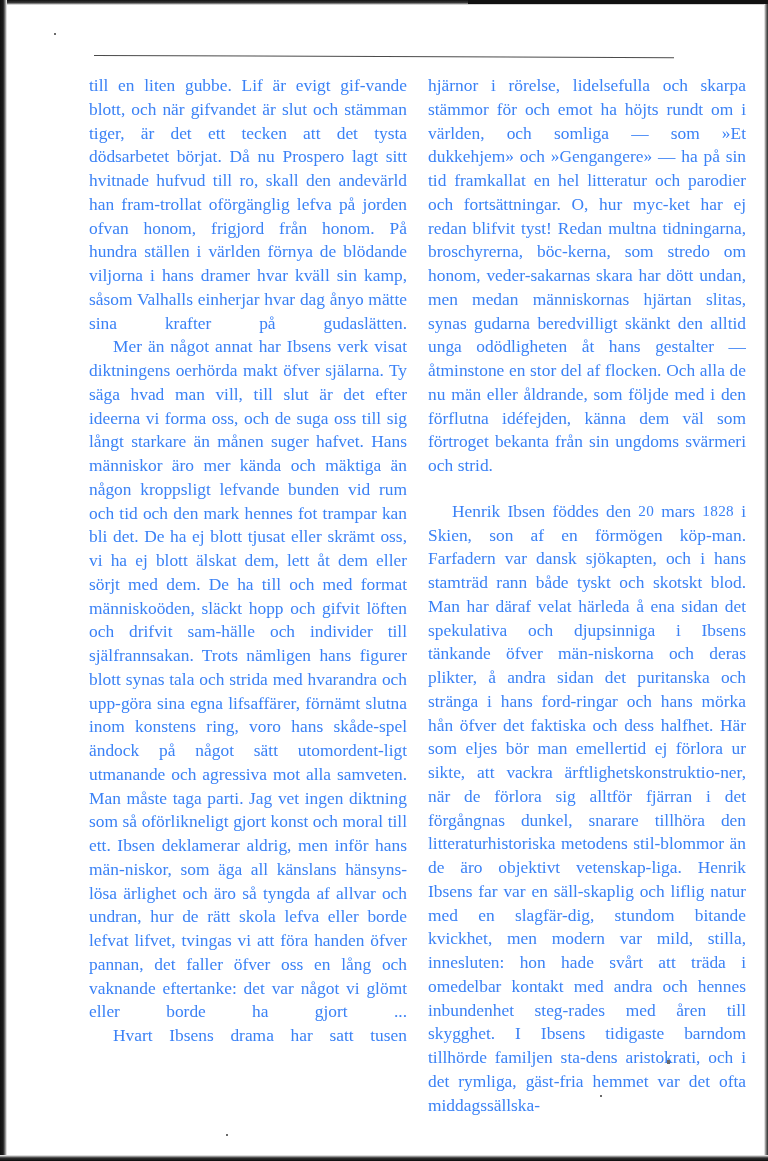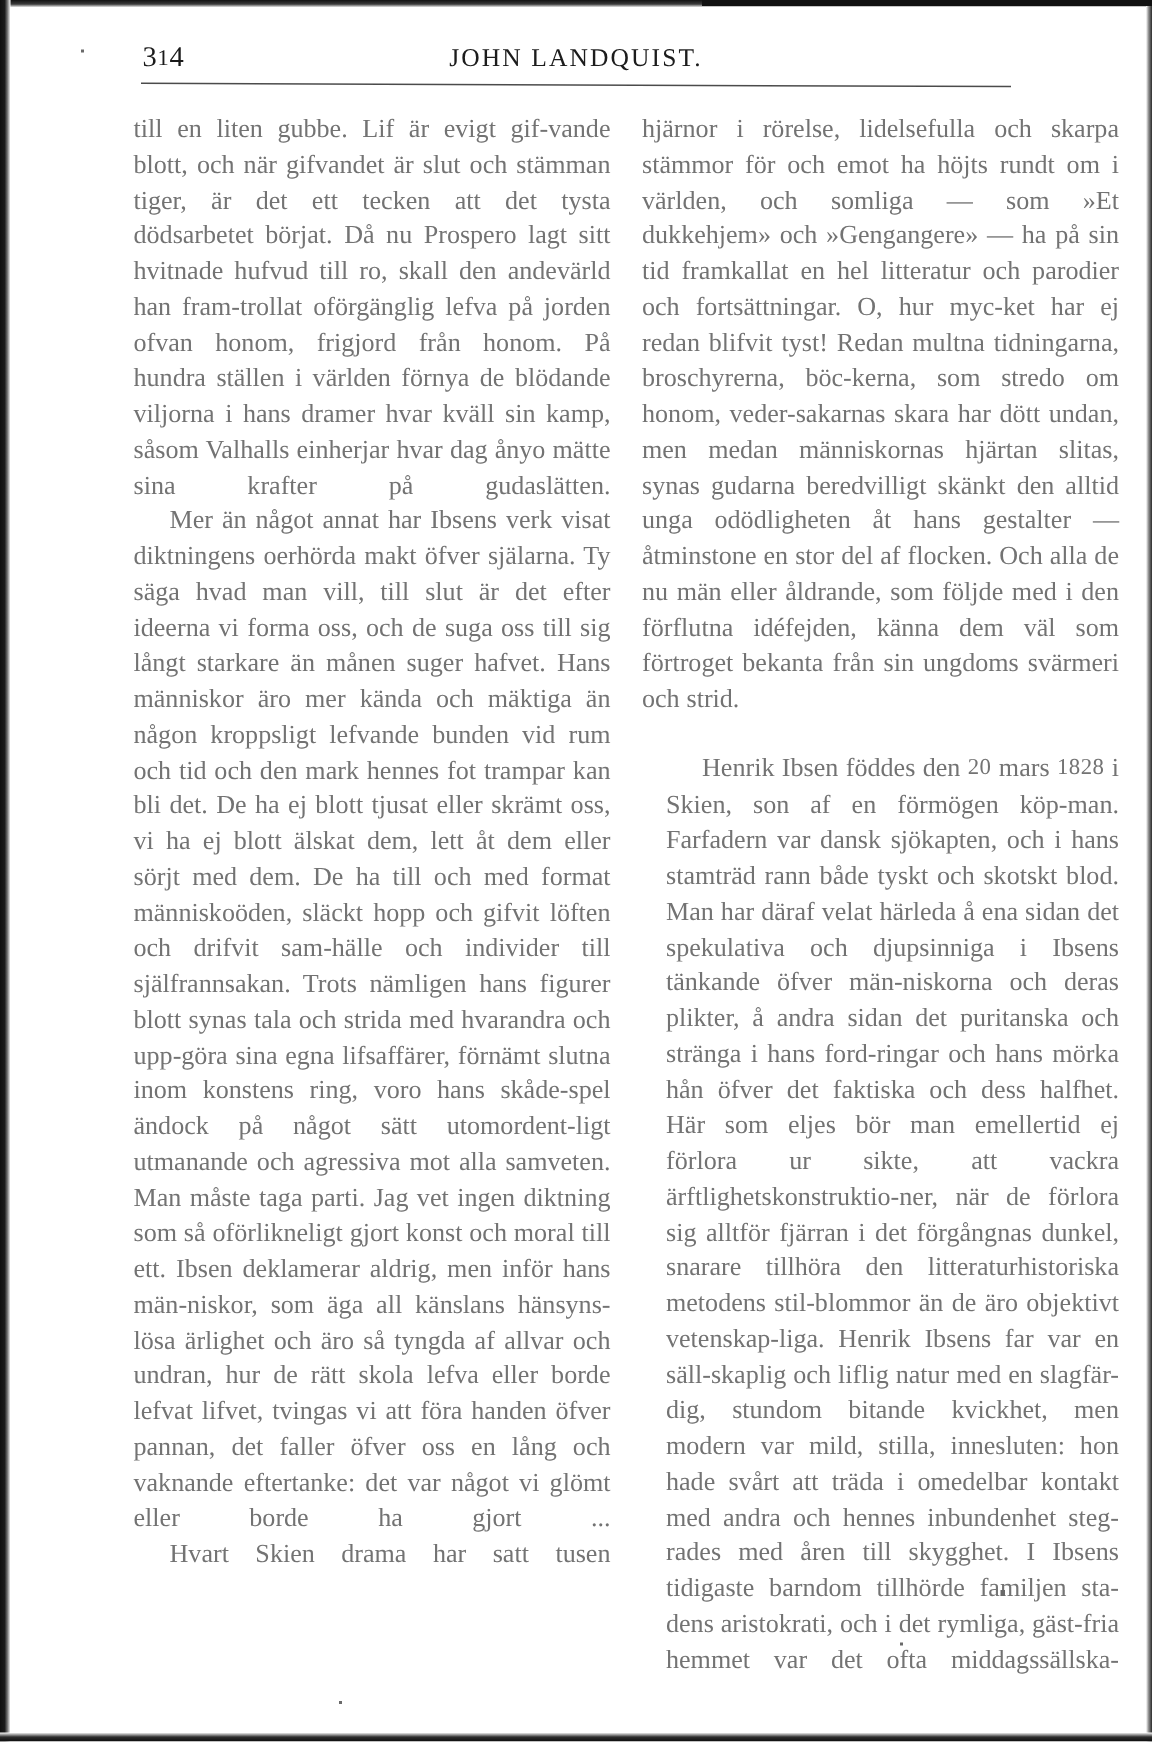--- a/index.html
+++ b/index.html
@@ -124,58 +124,53 @@
   }
   .col-left  { left: 89px; }
   .col-right { left: 428px; font-family: Liberation Serif, serif; }
 
   .col p {
     margin: 0;
     text-align: justify;
     text-align-last: left;
     font-size: 17.4px;
     line-height: 23.75px;
-    color: #737373;
+    color: #3b82f6;
     word-spacing: 0.2px;
     hyphens: manual;
   }
   .col p.indent {
     text-indent: 24px;
   }
   .col p.gap-before {
     margin-top: 22px;
-    margin-left: 16px;
   }
   
   .col p.runs-on {
     text-align-last: justify;
   }
   .osf {
     font-size: 15.2px;
     position: relative;
     top: -0.5px;
     letter-spacing: 0.3px;
   }
 </style>
 </head>
 <body>
 
 <div class="page">
 
-  <div class="running-head">
-    <div class="folio"><span>3</span><span class="osf-one">1</span><span>4</span></div>
-    <div class="head-title">JOHN LANDQUIST.</div>
-  </div>
   <div class="head-rule"></div>
 
   <div class="columns">
     <div class="col col-left">
         <p class="runs-on">till en liten gubbe. Lif är evigt gif-vande blott, och när gifvandet är slut och stämman tiger, är det ett tecken att det tysta dödsarbetet börjat. Då nu Prospero lagt sitt hvitnade hufvud till ro, skall den andevärld han fram-trollat oförgänglig lefva på jorden ofvan honom, frigjord från honom. På hundra ställen i världen förnya de blödande viljorna i hans dramer hvar kväll sin kamp, såsom Valhalls einherjar hvar dag ånyo mätte sina krafter på gudaslätten.</p>
         <p class="indent runs-on">Mer än något annat har Ibsens verk visat diktningens oerhörda makt öfver själarna. Ty säga hvad man vill, till slut är det efter ideerna vi forma oss, och de suga oss till sig långt starkare än månen suger hafvet. Hans människor äro mer kända och mäktiga än någon kroppsligt lefvande bunden vid rum och tid och den mark hennes fot trampar kan bli det. De ha ej blott tjusat eller skrämt oss, vi ha ej blott älskat dem, lett åt dem eller sörjt med dem. De ha till och med format människoöden, släckt hopp och gifvit löften och drifvit sam-hälle och individer till själfrannsakan. Trots nämligen hans figurer blott synas tala och strida med hvarandra och upp-göra sina egna lifsaffärer, förnämt slutna inom konstens ring, voro hans skåde-spel ändock på något sätt utomordent-ligt utmanande och agressiva mot alla samveten. Man måste taga parti. Jag vet ingen diktning som så oförlikneligt gjort konst och moral till ett. Ibsen deklamerar aldrig, men inför hans män-niskor, som äga all känslans hänsyns-lösa ärlighet och äro så tyngda af allvar och undran, hur de rätt skola lefva eller borde lefvat lifvet, tvingas vi att föra handen öfver pannan, det faller öfver oss en lång och vaknande eftertanke: det var något vi glömt eller borde ha gjort ...</p>
-        <p class="indent runs-on">Hvart Skien drama har satt tusen</p>
+        <p class="indent runs-on">Hvart Ibsens drama har satt tusen</p>
       </div>
     <div class="col col-right">
         <p>hjärnor i rörelse, lidelsefulla och skarpa stämmor för och emot ha höjts rundt om i världen, och somliga — som »Et dukkehjem» och »Gengangere» — ha på sin tid framkallat en hel litteratur och parodier och fortsättningar. O, hur myc-ket har ej redan blifvit tyst! Redan multna tidningarna, broschyrerna, böc-kerna, som stredo om honom, veder-sakarnas skara har dött undan, men medan människornas hjärtan slitas, synas gudarna beredvilligt skänkt den alltid unga odödligheten åt hans gestalter — åtminstone en stor del af flocken. Och alla de nu män eller åldrande, som följde med i den förflutna idéfejden, känna dem väl som förtroget bekanta från sin ungdoms svärmeri och strid.</p>
         <p class="indent gap-before runs-on">Henrik Ibsen föddes den <span class="osf">20</span> mars <span class="osf">1828</span> i Skien, son af en förmögen köp-man. Farfadern var dansk sjökapten, och i hans stamträd rann både tyskt och skotskt blod. Man har däraf velat härleda å ena sidan det spekulativa och djupsinniga i Ibsens tänkande öfver män-niskorna och deras plikter, å andra sidan det puritanska och stränga i hans ford-ringar och hans mörka hån öfver det faktiska och dess halfhet. Här som eljes bör man emellertid ej förlora ur sikte, att vackra ärftlighetskonstruktio-ner, när de förlora sig alltför fjärran i det förgångnas dunkel, snarare tillhöra den litteraturhistoriska metodens stil-blommor än de äro objektivt vetenskap-liga. Henrik Ibsens far var en säll-skaplig och liflig natur med en slagfär-dig, stundom bitande kvickhet, men modern var mild, stilla, innesluten: hon hade svårt att träda i omedelbar kontakt med andra och hennes inbundenhet steg-rades med åren till skygghet. I Ibsens tidigaste barndom tillhörde familjen sta-dens aristokrati, och i det rymliga, gäst-fria hemmet var det ofta middagssällska-</p>
       </div>
   </div>
 
 </div>
 
 <div class="scan-edge-top"></div>

